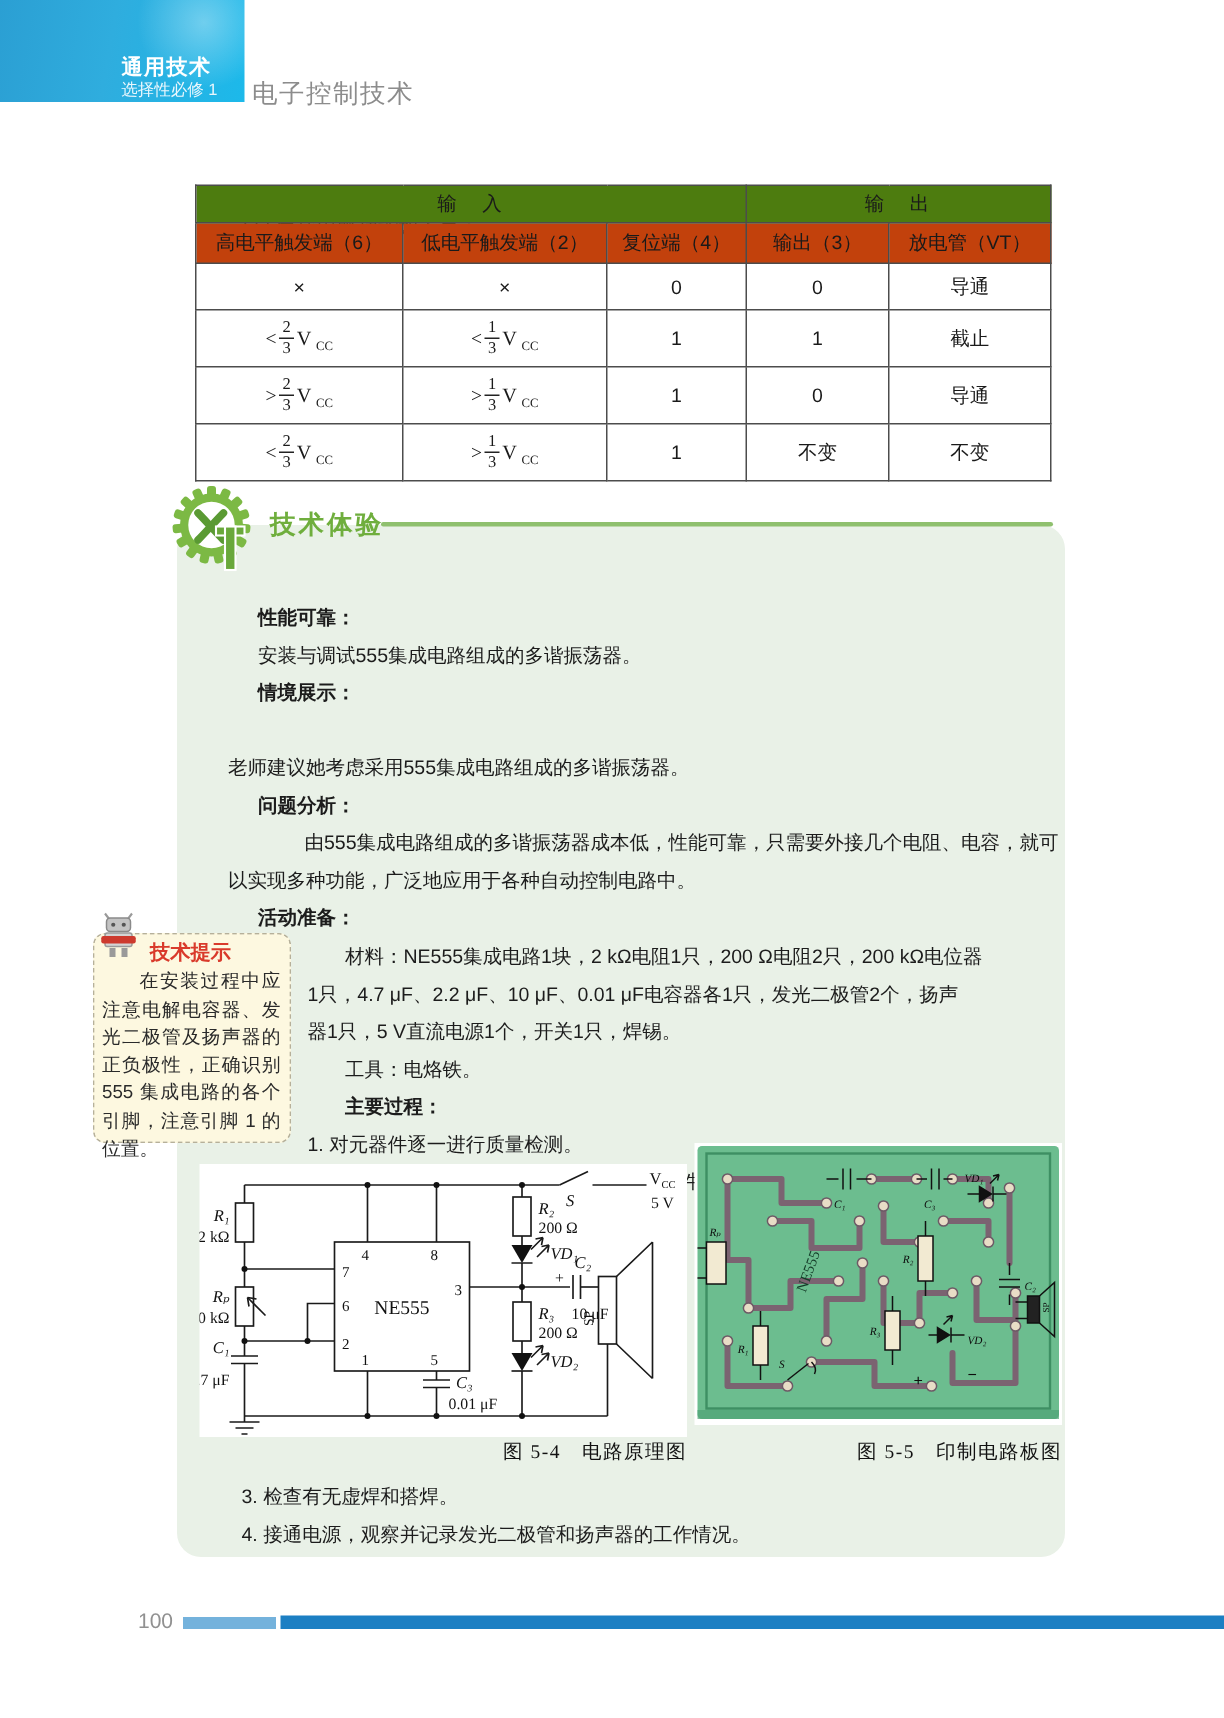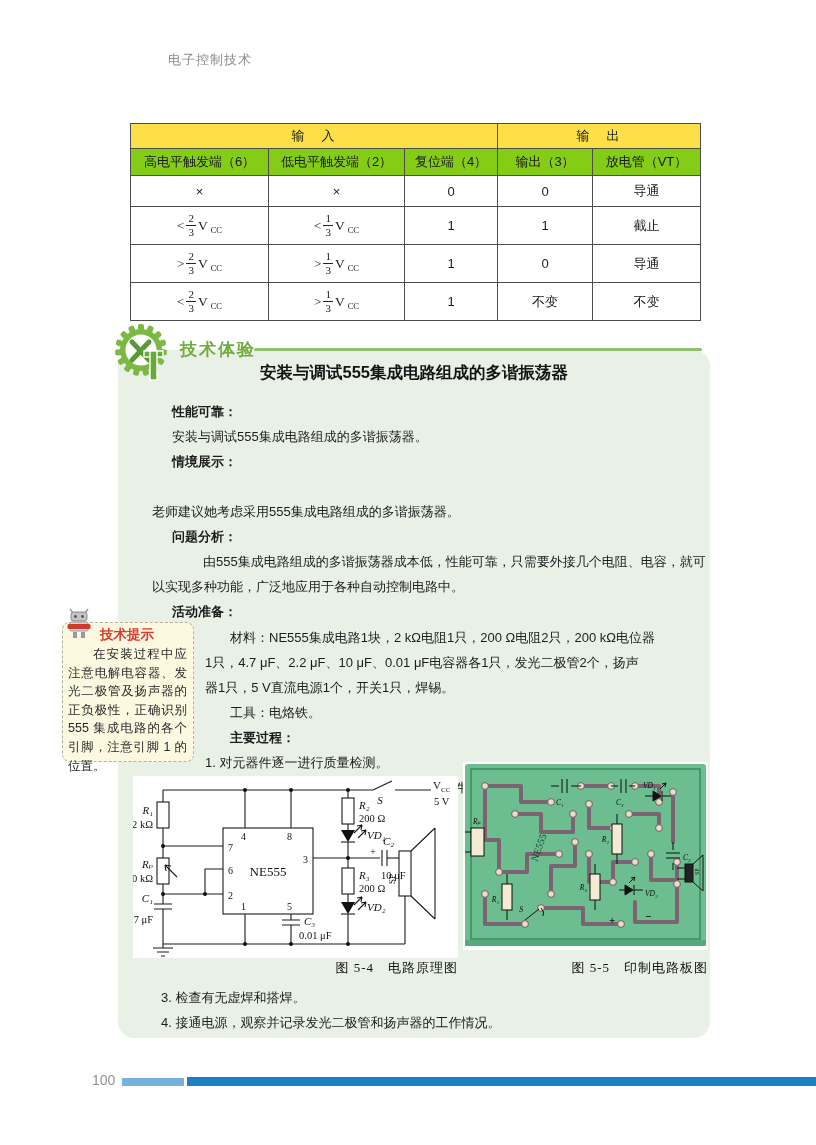--- a/index.html
+++ b/index.html
@@ -6,28 +6,28 @@
   .page{position:relative;width:816px;height:1145px;background:#fff;overflow:hidden;
         font-family:"Liberation Sans","DejaVu Sans",sans-serif;color:#1b1b1b;}
   .abs{position:absolute;}
   
   .banner{position:absolute;left:0;top:0;width:163px;height:68px;
           background:linear-gradient(100deg,#2b9fd3 0%,#2fadde 45%,#1cb9ea 100%);}
   .banner .shine{position:absolute;right:-18px;top:-30px;width:90px;height:90px;border-radius:50%;
           background:radial-gradient(circle,rgba(255,255,255,.35),rgba(255,255,255,0) 70%);}
   .book{position:absolute;right:22px;top:36px;color:#fff;font-weight:bold;font-size:14px;letter-spacing:1px;}
   .edition{position:absolute;right:18px;top:52px;color:#eaf7fd;font-size:11px;}
-  .chapter{position:absolute;left:168px;top:51px;color:#8c8c8c;font-size:13px;letter-spacing:1px;}
+  .chapter{position:absolute;left:168px;top:51px;color:#8c8c8c;font-size:17px;letter-spacing:1px;}
   
   .intro{position:absolute;left:162px;top:96px;font-size:13.5px;margin-top:47px;}
   table.ftable{position:absolute;left:130px;top:123px;border-collapse:collapse;table-layout:fixed;
           text-align:center;font-size:13px;color:#1a1a1a;}
   .ftable td,.ftable th{border:1px solid #4c4c4c;font-weight:normal;padding:0;}
-  .ftable .ghead td{background:#fde047;height:24px;letter-spacing:2px;}
-  .ftable .chead td{background:#84cc16;height:26px;}
+  .ftable .ghead td{background:#4d7c0f;height:24px;letter-spacing:2px;}
+  .ftable .chead td{background:#c2410c;height:26px;}
   .ftable .r0 td{height:30px;}
   .ftable .rf td{height:37px;}
   .fcell{display:inline-flex;align-items:center;gap:2px;font-family:"Liberation Serif","DejaVu Serif",serif;}
   .fsign{font-size:13px;}
   .frac{display:inline-flex;flex-direction:column;font-size:11px;line-height:1.15;}
   .fnum{border-bottom:1px solid #222;padding:0 2px;}
   .fv{font-size:13.5px;}
   .fsub{font-size:8.5px;position:relative;top:4px;margin-left:1px;}
   .kai{font-family:"Liberation Serif","DejaVu Serif",serif;}
   
@@ -52,20 +52,25 @@
   .pagenum{position:absolute;left:92px;top:1072px;font-size:14px;color:#919191;text-align:center;}
   .bar-light{position:absolute;left:122px;top:1078px;width:62px;height:8px;background:#74b2dc;}
   .bar-dark{position:absolute;left:187px;top:1077px;width:629px;height:9px;background:#1c7fc3;}
   svg text{font-family:"Liberation Serif","DejaVu Serif",serif;}
 </style>
 </head>
 <body>
 
 <div class="page">
 
+  <div class="banner">
+    <div class="shine"></div>
+    <div class="book">通用技术</div>
+    <div class="edition">选择性必修 1</div>
+  </div>
   <div class="chapter">电子控制技术</div>
 
   <div class="intro">555集成电路功能如下表：</div>
 
   <table class="ftable">
     <colgroup>
       <col style="width:138px">
         <col style="width:136px">
         <col style="width:93px">
       <col style="width:95px">
@@ -217,21 +222,20 @@
     <path d="M18,20 C23,25 30,33 35,38" stroke="#5a9a33" stroke-width="5" stroke-linecap="round" fill="none"></path>
     <path d="M35,20 C30,25 23,33 18,38" stroke="#5a9a33" stroke-width="5" stroke-linecap="round" fill="none"></path>
     <g>
       <rect x="30" y="29" width="19" height="6" fill="#69a83b" stroke="#ffffff" stroke-width="1.4"></rect>
       <rect x="36" y="29" width="7" height="29" fill="#69a83b" stroke="#ffffff" stroke-width="1.4"></rect>
     </g>
   </svg>
   <div class="badge-label">技术体验</div>
   <div class="badge-rule"></div>
 
-  <div class="ptitle">安装与调试555集成电路组成的多谐振荡器</div>
   <div class="tl b" style="left:172px;top:404px">性能可靠：</div>
   <div class="tl" style="left:172px;top:429px">安装与调试555集成电路组成的多谐振荡器。</div>
   <div class="tl b" style="left:172px;top:454px">情境展示：</div>
   <div class="tl" style="left:152px;top:504px">老师建议她考虑采用555集成电路组成的多谐振荡器。</div>
   <div class="tl b" style="left:172px;top:529px">问题分析：</div>
   <div class="tl" style="left:203px;top:554px">由555集成电路组成的多谐振荡器成本低，性能可靠，只需要外接几个电阻、电容，就可</div>
   <div class="tl" style="left:152px;top:579px">以实现多种功能，广泛地应用于各种自动控制电路中。</div>
   <div class="tl b" style="left:172px;top:604px">活动准备：</div>
   <div class="tl" style="left:230px;top:630px">材料：NE555集成电路1块，2 kΩ电阻1只，200 Ω电阻2只，200 kΩ电位器</div>
   <div class="tl" style="left:205px;top:655px">1只，4.7 μF、2.2 μF、10 μF、0.01 μF电容器各1只，发光二极管2个，扬声</div>

